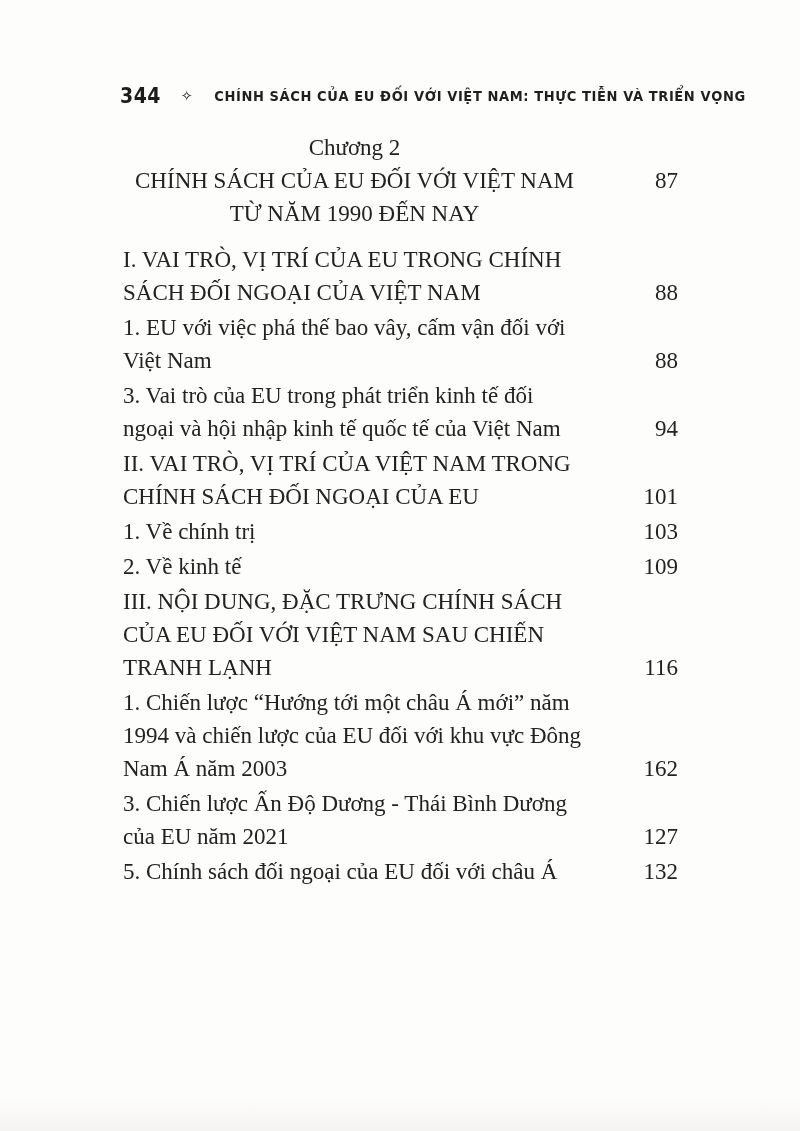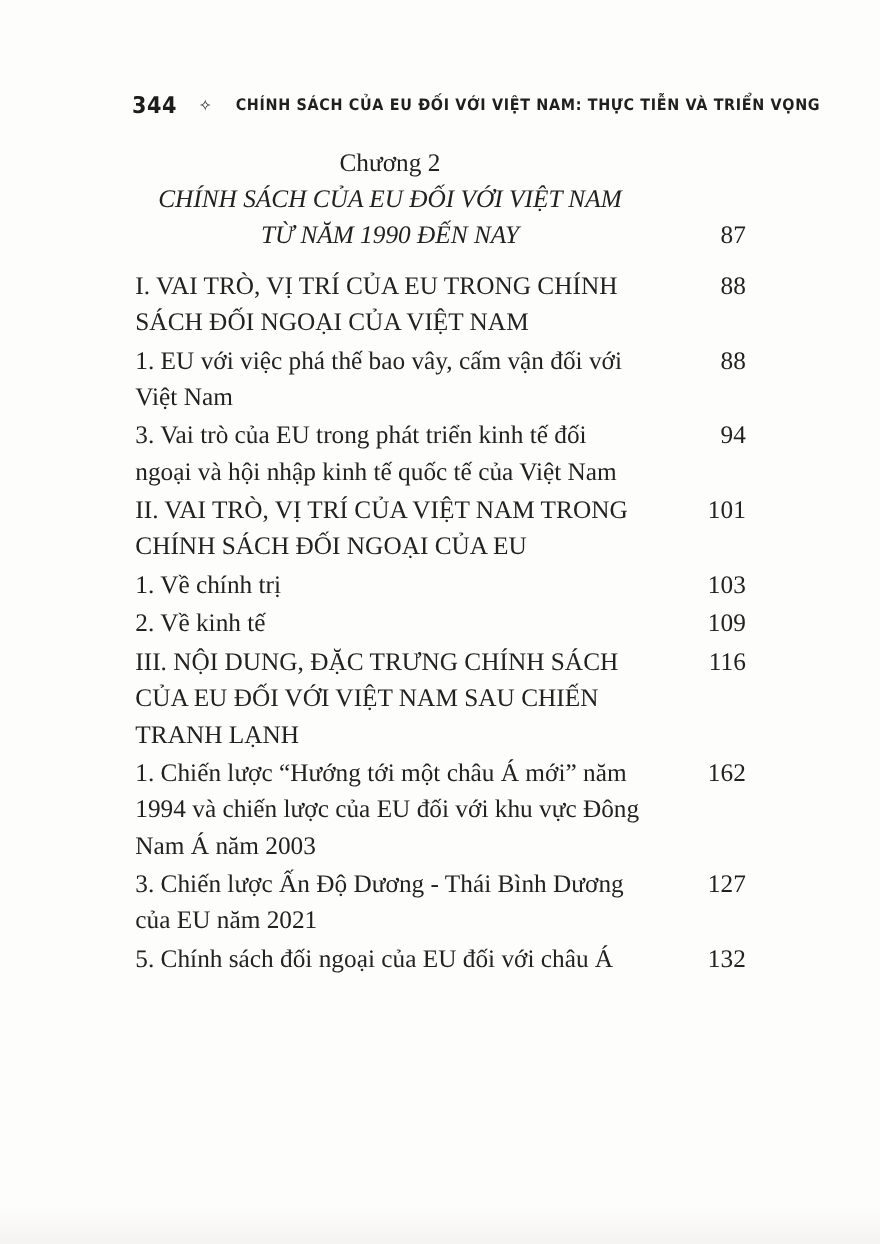--- a/index.html
+++ b/index.html
@@ -48,32 +48,33 @@
   }
   
   .toc {
     position: absolute;
     top: 131px; left: 123px; right: 122px;
     font-size: 23px;
     line-height: 33px;
   }
   .chapter-block {
     display: flex;
-    align-items: flex-end;
+    align-items: center;
     margin-bottom: 13px;
     gap: 48px;
   }
   .chapter-center {
     flex: 1;
     text-align: center;
   }
   .chapter-label { white-space: pre-line; }
-  .chapter-title { white-space: pre-line; font-style: italic; }
+  .chapter-title { white-space: pre-line; }
   .entry {
     display: flex;
+    align-items: flex-end;
     margin-bottom: 2px;
   }
   .entry-text {
     flex: 1;
     white-space: pre-line;
     padding-right: 10px;
   }
   .page-num {
     min-width: 44px;
     text-align: right;

